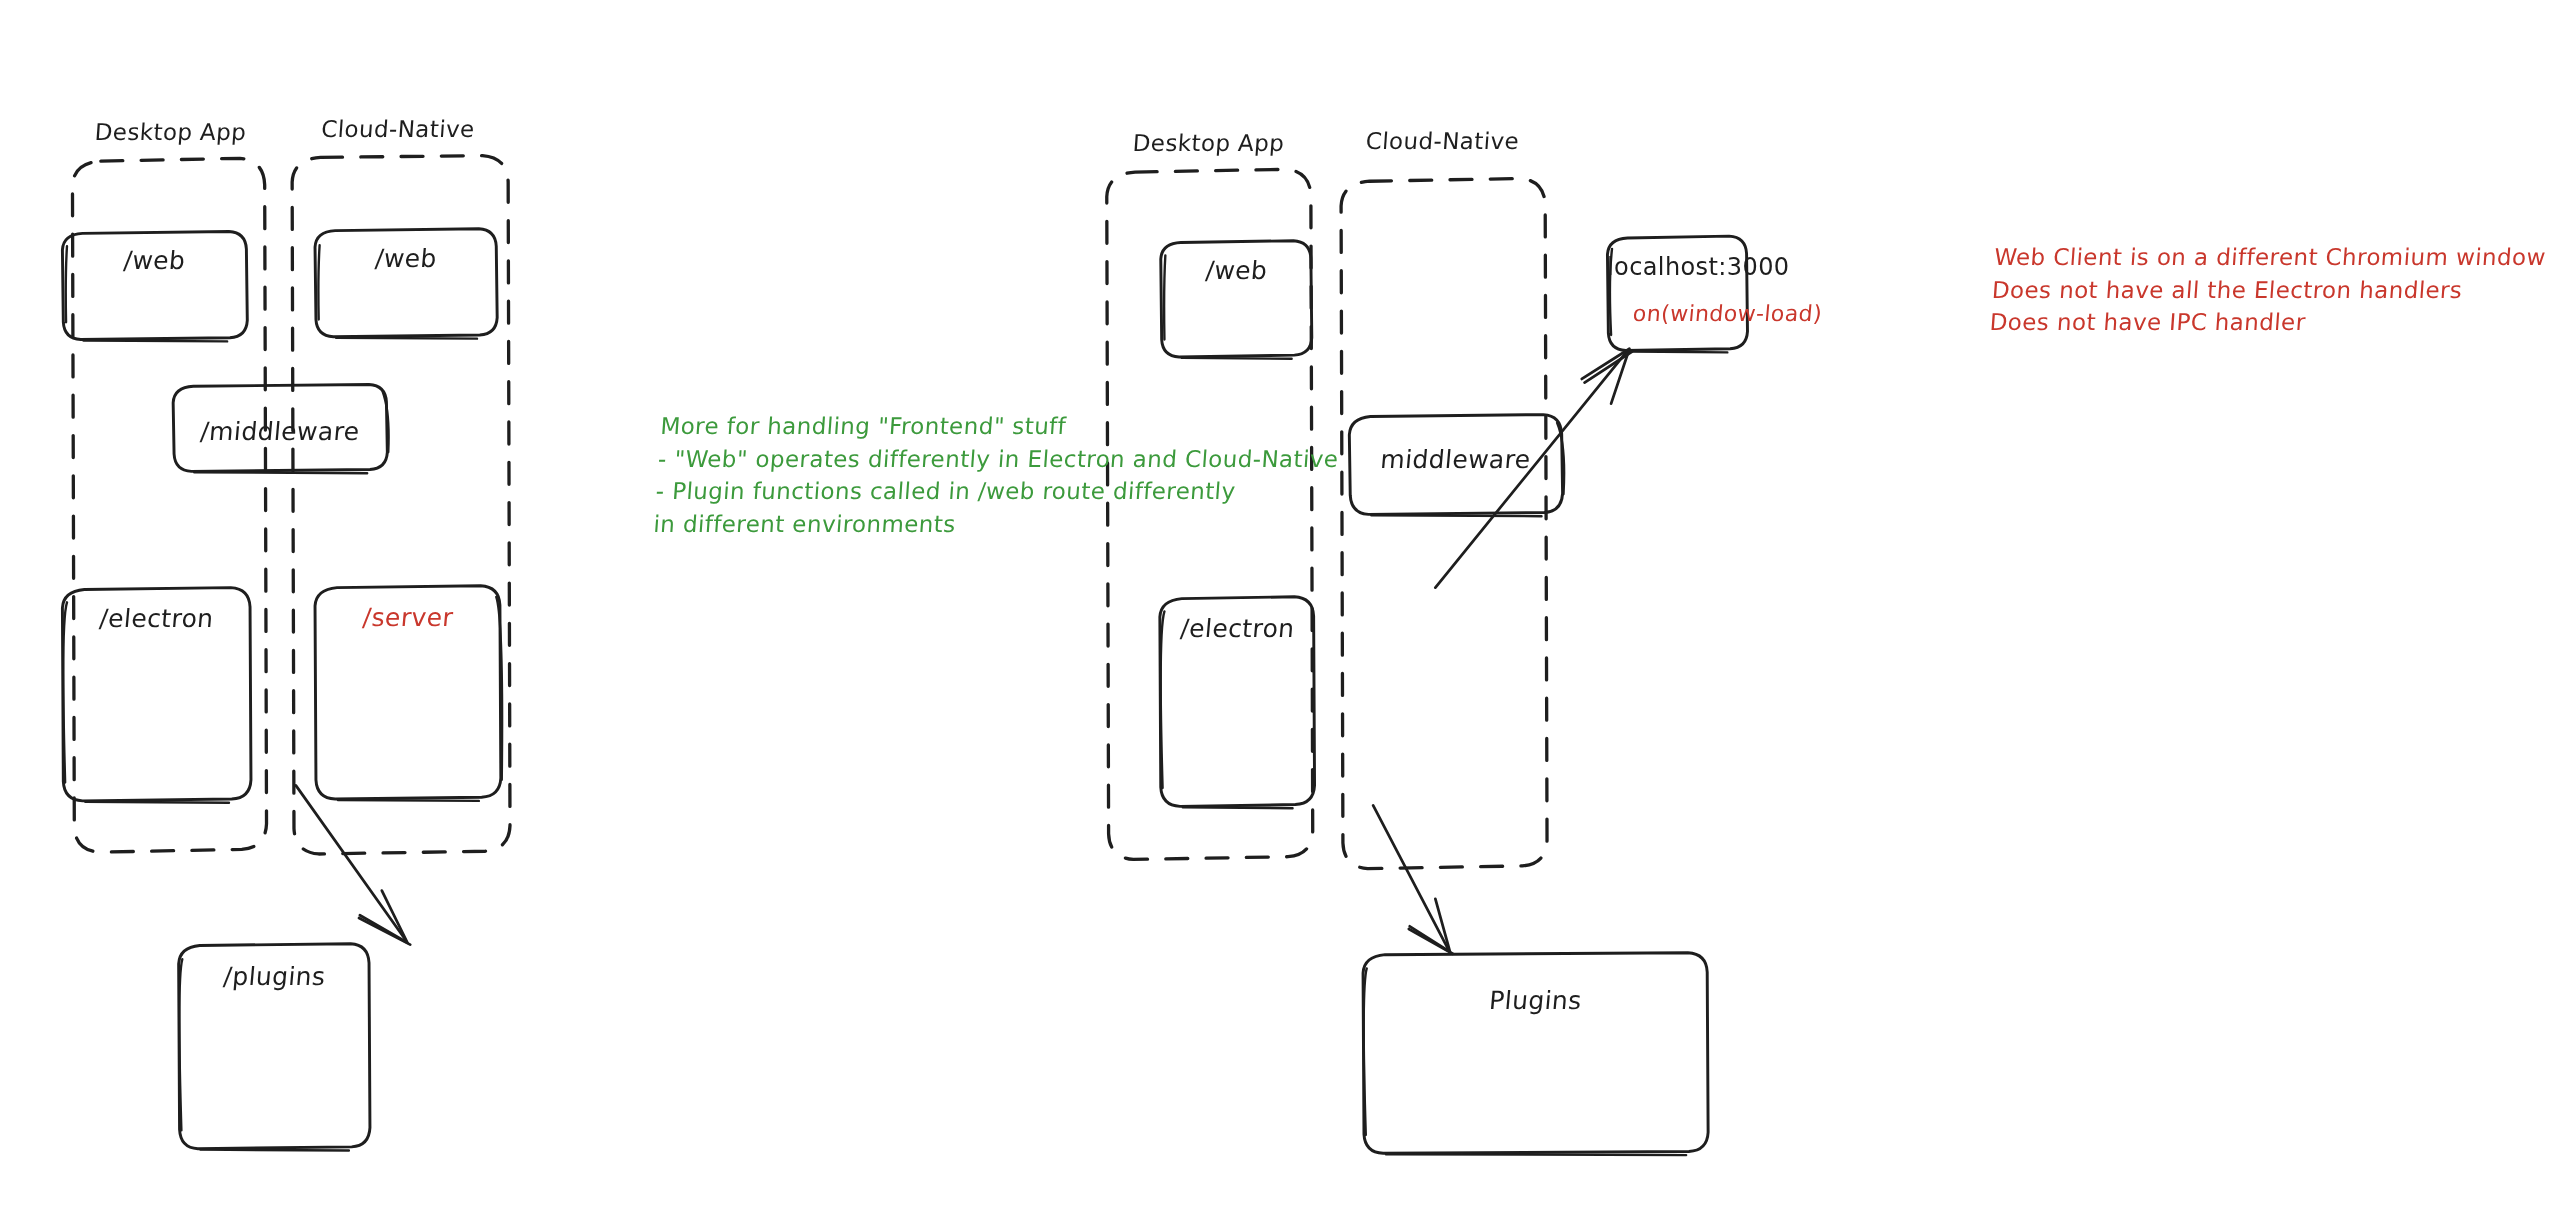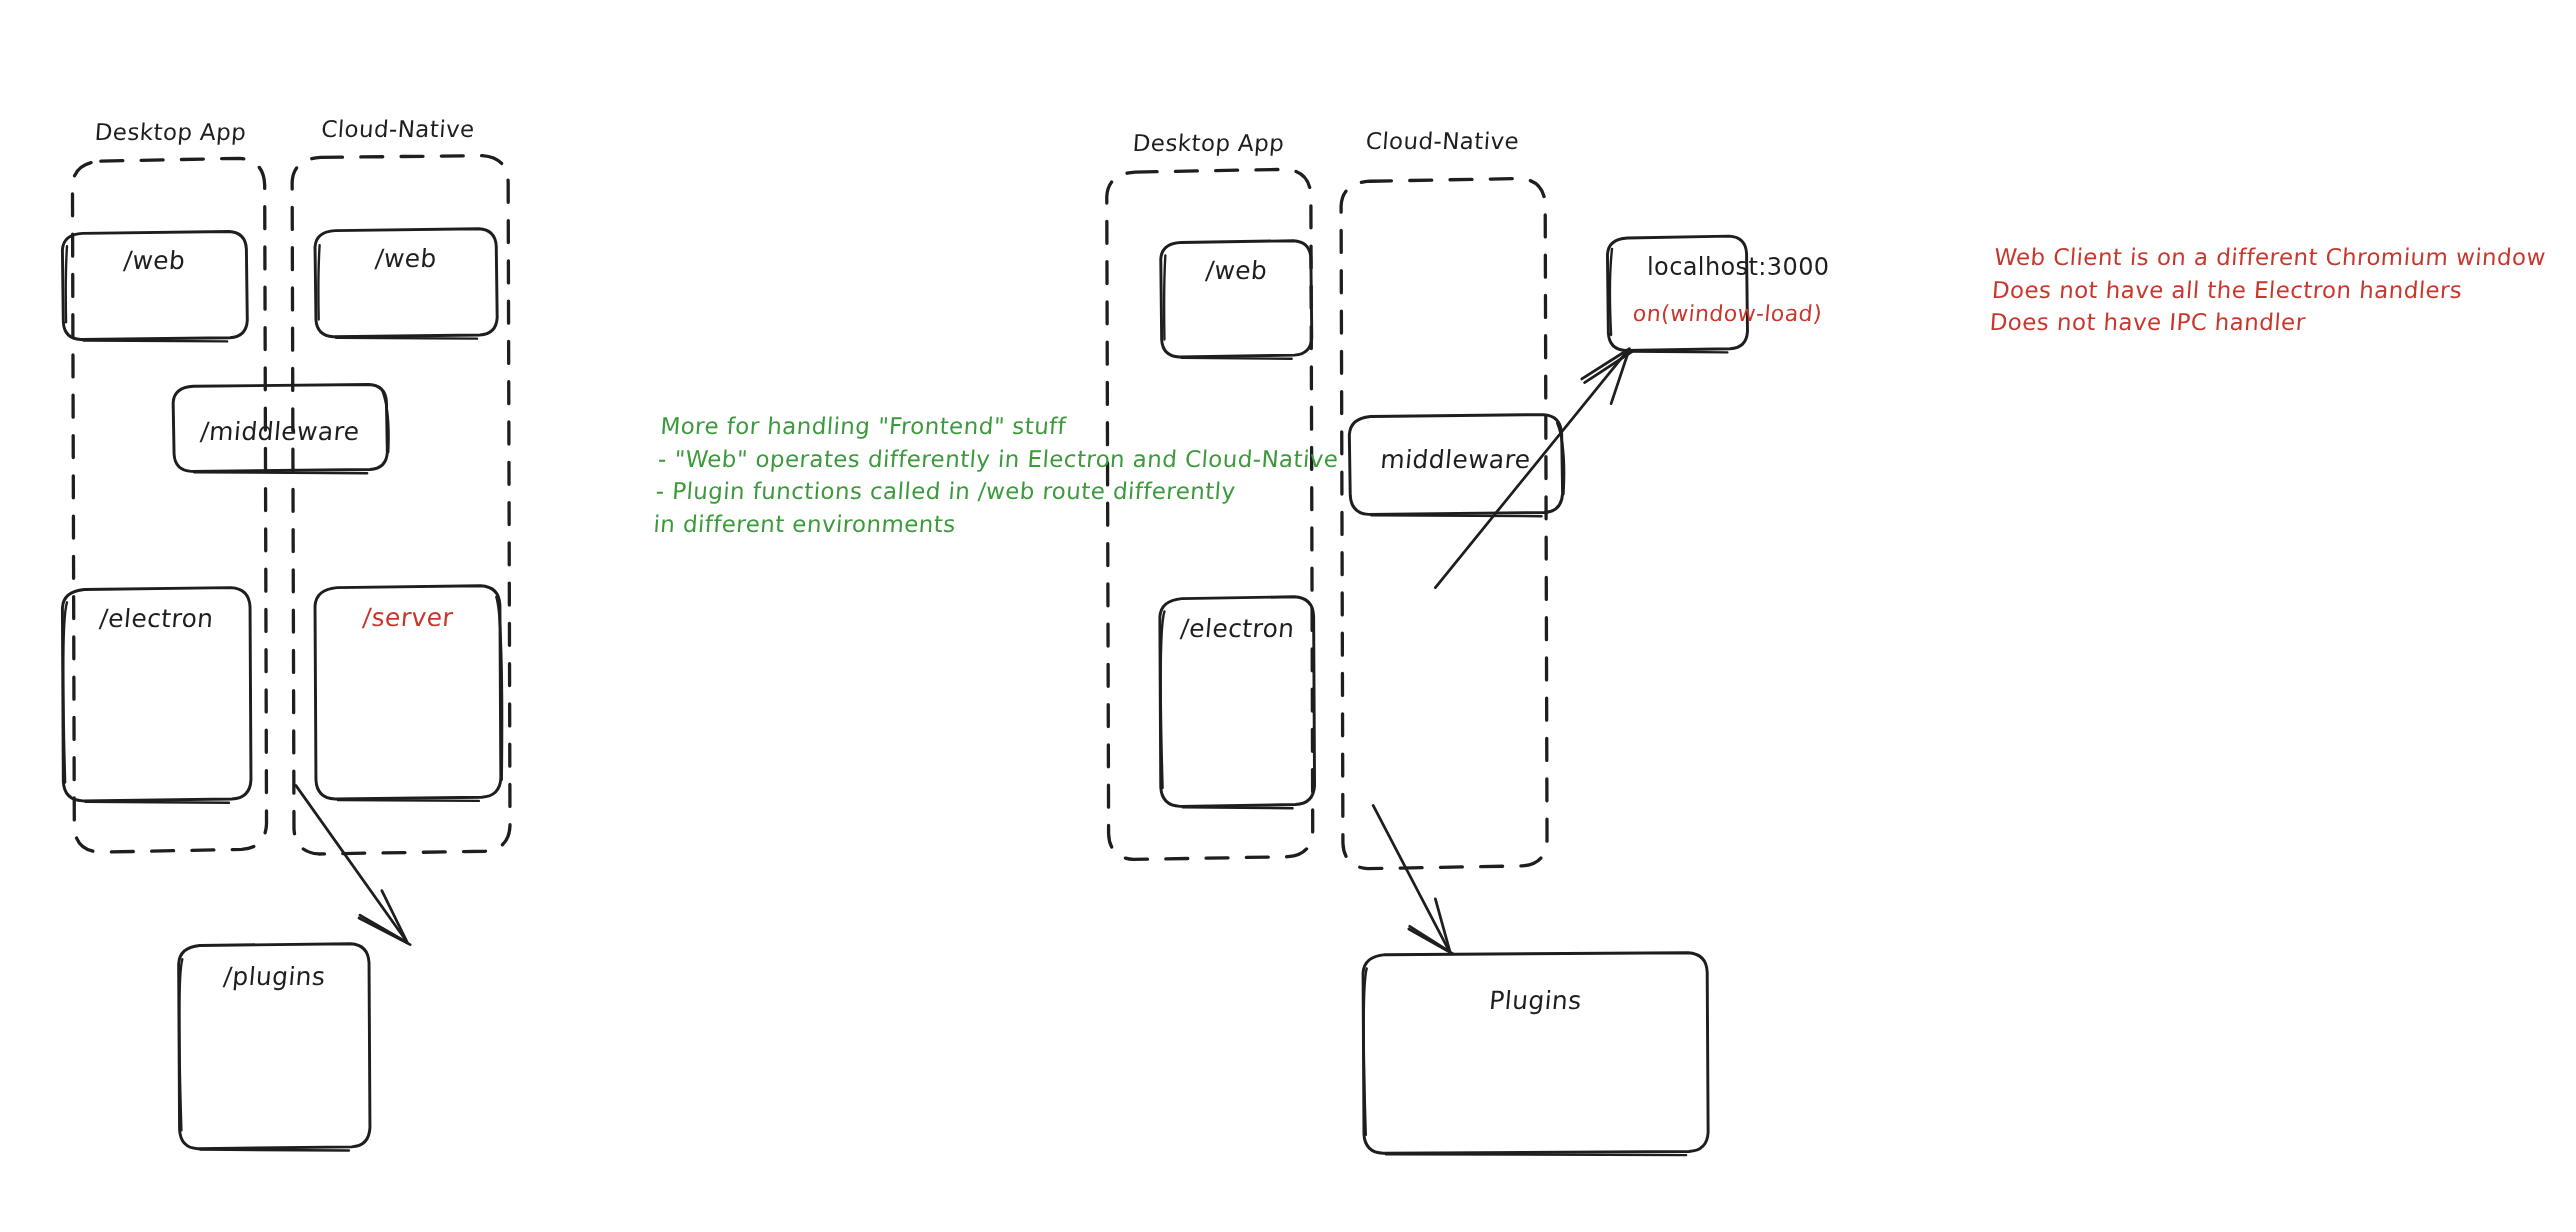--- a/index.html
+++ b/index.html
@@ -191,21 +191,21 @@
   <div class="lbl node-label" style="left:315px; top:242px; width:182px;">/web</div>
   <div class="lbl node-label" style="left:173px; top:415px; width:214px;">/middleware</div>
   <div class="lbl node-label" style="left:62px; top:602px; width:189px;">/electron</div>
   <div class="lbl node-label red-text" style="left:315px; top:601px; width:186px;">/server</div>
   <div class="lbl node-label" style="left:179px; top:960px; width:191px;">/plugins</div>
 
   <div class="lbl frame-title" style="left:1104px; top:128px; width:209px;">Desktop App</div>
   <div class="lbl frame-title" style="left:1338px; top:126px; width:209px;">Cloud-Native</div>
 
   <div class="lbl node-label" style="left:1161px; top:254px; width:151px;">/web</div>
-  <div class="lbl node-label upright" style="left:1607px; top:251px; width:140px; font-size:24px;padding-left:40px;">localhost:3000</div>
+  <div class="lbl node-label upright" style="left:1607px; top:251px; width:140px; font-size:24px;">localhost:3000</div>
   <div class="lbl sub-label" style="left:1633px; top:299px; width:146px;">on(window-load)</div>
   <div class="lbl node-label" style="left:1349px; top:443px; width:213px;">middleware</div>
   <div class="lbl node-label" style="left:1160px; top:612px; width:155px;">/electron</div>
   <div class="lbl node-label" style="left:1363px; top:984px; width:345px;">Plugins</div>
 
   <div class="lbl note green" style="left:657px; top:410px; width:723px;">More for handling "Frontend" stuff
 - "Web" operates differently in Electron and Cloud-Native
 - Plugin functions called in /web route differently
 in different environments</div>
 

